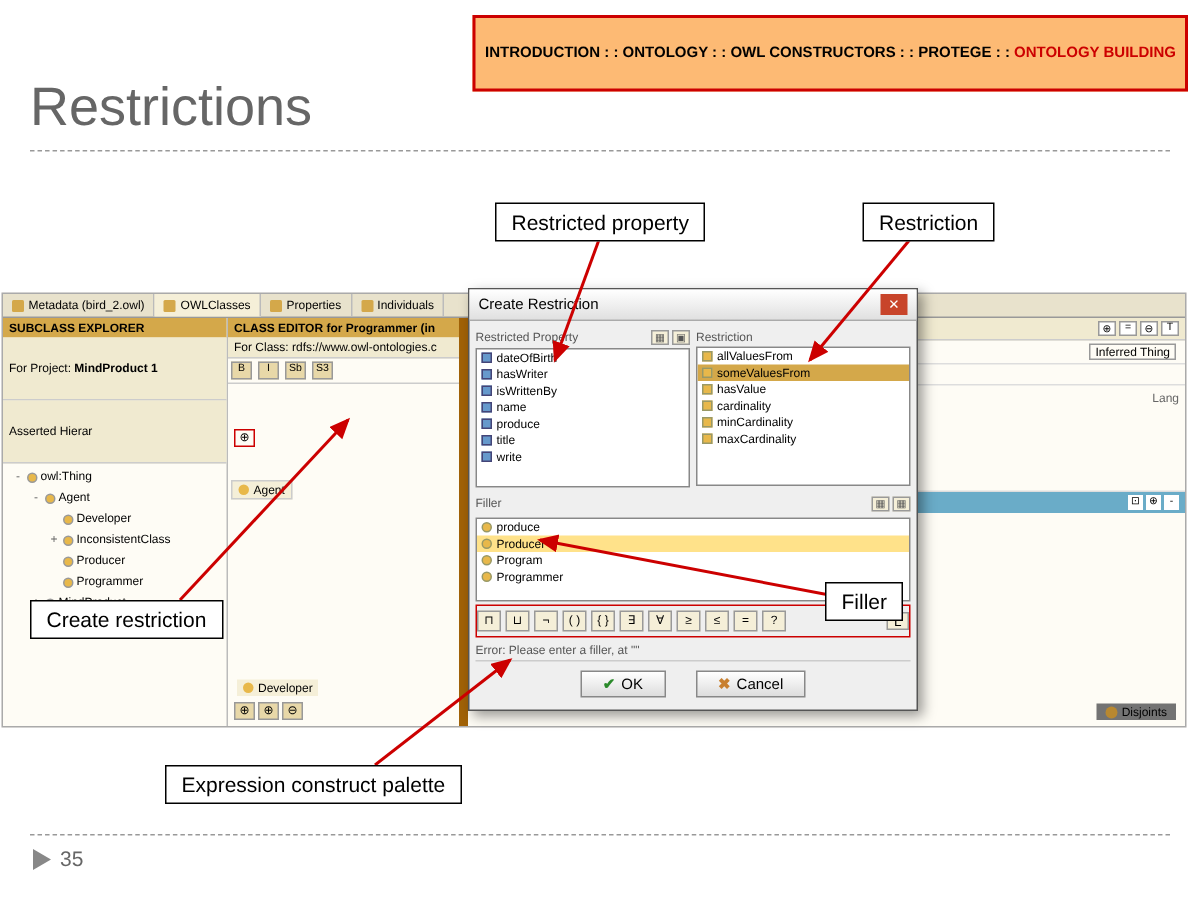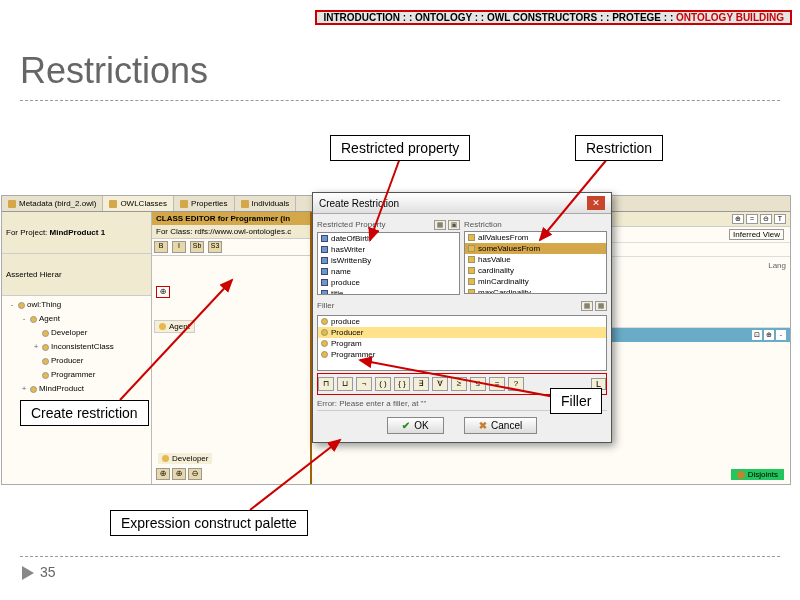--- a/index.html
+++ b/index.html
@@ -1,18 +1,18 @@
 <!DOCTYPE html>
 <html><head>
 <meta charset="utf-8">
 <style>
   * { box-sizing: border-box; margin: 0; padding: 0; }
   body { font-family: Arial, sans-serif; background: #fff; width: 800px; height: 600px; position: relative; overflow: hidden; }
   
-  .breadcrumb { position: absolute; top: 10px; right: 8px; border: 2px solid #c00; padding: 0 6px; font-size: 10px; font-weight: bold; background: #e5e5e5; }
+  .breadcrumb { position: absolute; top: 10px; right: 8px; border: 2px solid #c00; padding: 18px 6px; font-size: 10px; font-weight: bold; background: #fdba74; }
   .breadcrumb .sep { color: #000; }
   .breadcrumb .highlight { color: #c00; }
   
   .title { position: absolute; top: 50px; left: 20px; font-size: 36px; color: #666; font-weight: normal; }
   .dashed-line { position: absolute; left: 20px; right: 20px; border-top: 1px dashed #999; }
   .dash1 { top: 100px; }
   .dash2 { top: 556px; }
   
   .callout-box { position: absolute; background: #fff; border: 1px solid #000; padding: 4px 10px; font-size: 14px; z-index: 30; }
   
@@ -22,21 +22,21 @@
   
   .tabs { display: flex; height: 16px; background: #e8e2cc; border-bottom: 1px solid #999; }
   .tab { padding: 1px 6px; border-right: 1px solid #bbb; display: flex; align-items: center; gap: 3px; font-size: 8px; }
   .tab.active { background: #f5efd8; }
   .tab-icon { width: 8px; height: 8px; background: #d4a84a; border-radius: 1px; display: inline-block; }
   
   .section-header { background: #d4a84a; color: #000; padding: 2px 4px; font-size: 8px; font-weight: bold; display: flex; justify-content: space-between; align-items: center; }
   
   .panel-row { display: flex; height: calc(100% - 16px); }
   .left-col { width: 150px; border-right: 1px solid #bbb; display: flex; flex-direction: column; }
-  .mid-col { width: 160px; border-right: 2px solid #a16207; display: flex; flex-direction: column; }
+  .mid-col { width: 160px; border-right: 6px solid #a16207; display: flex; flex-direction: column; }
   .right-col { flex: 1; display: flex; flex-direction: column; }
   
   .proj-bar { padding: 16px 4px; font-size: 8px; background: #f0ead0; border-bottom: 1px solid #ccc; }
   .tree { padding: 2px; font-size: 8px; line-height: 14px; }
   .tree-item { display: flex; align-items: center; gap: 2px; padding-left: 4px; }
   .tree-item .dot { width: 7px; height: 7px; background: #e8b84a; border-radius: 50%; border: 1px solid #999; }
   .tree-item.indent1 { padding-left: 16px; }
   .tree-item.indent2 { padding-left: 28px; }
   .tree-item .expand { width: 8px; text-align: center; color: #666; }
   
@@ -63,33 +63,33 @@
   
   .annot-row { display: flex; justify-content: space-between; padding: 2px 6px; font-size: 8px; border-bottom: 1px solid #ddd; }
   .annot-content { padding: 4px; font-size: 8px; }
   .lang-label { float: right; color: #666; }
   
   .asserted-cond { margin-top: 40px; }
   .cond-bar { background: #6aacc8; color: #fff; padding: 2px 4px; font-size: 7px; display: flex; justify-content: space-between; }
   .cond-bar .mini { display: flex; gap: 2px; }
   .cond-bar .mini span { width: 10px; height: 10px; background: #fff; color: #000; text-align: center; line-height: 10px; }
   
-  .disjoints { position: absolute; bottom: 4px; right: 6px; background: #22c55e; padding: 1px 6px; font-size: 8px; display: flex; align-items: center; gap: 3px; }
+  .disjoints { position: absolute; bottom: 4px; right: 6px; background: #737373; padding: 1px 6px; font-size: 8px; display: flex; align-items: center; gap: 3px; }
   .disjoints .ddot { width: 8px; height: 8px; background: #b88830; border-radius: 50%; }
   
   
   .dialog { position: absolute; top: 192px; left: 312px; width: 300px; background: #efefef; border: 1px solid #555; box-shadow: 3px 3px 8px rgba(0,0,0,0.4); z-index: 20; font-size: 9px; }
   .dlg-title { background: linear-gradient(#fff,#e0e0e0); padding: 3px 6px; font-size: 10px; display: flex; justify-content: space-between; align-items: center; border-bottom: 1px solid #aaa; }
   .dlg-title .x { width: 18px; height: 14px; background: #c8442a; color: #fff; text-align: center; line-height: 14px; font-size: 9px; }
   .dlg-body { padding: 4px; }
   .dlg-section-label { font-size: 8px; color: #555; padding: 2px 0; display: flex; justify-content: space-between; }
   .dlg-section-label .tools { display: flex; gap: 2px; }
   .dlg-section-label .tools span { width: 12px; height: 10px; border: 1px solid #999; background: #f5efd8; font-size: 7px; text-align: center; }
   .dlg-panes { display: flex; gap: 4px; }
-  .dlg-list { background: #fff; border: 1px solid #888; height: 63px; overflow: hidden; font-size: 8px; flex: 1; text-align: right; }
+  .dlg-list { background: #fff; border: 1px solid #888; height: 93px; overflow: hidden; font-size: 8px; flex: 1; text-align: right; }
   .dlg-list .li { padding: 1px 3px; display: flex; align-items: center; gap: 3px; }
   .dlg-list .li .sq { width: 7px; height: 7px; background: #6699cc; border: 1px solid #447; }
   .dlg-list .li .ysq { width: 7px; height: 7px; background: #e8b84a; border: 1px solid #996; }
   .dlg-list .li.sel { background: #d4a84a; }
   
   .filler-box { background: #fff; border: 1px solid #888; height: 56px; font-size: 8px; margin-top: 2px; }
   .filler-box .li { padding: 1px 3px; display: flex; align-items: center; gap: 3px; }
   .filler-box .li .dot { width: 7px; height: 7px; background: #e8b84a; border-radius: 50%; border: 1px solid #996; }
   .filler-box .li.sel { background: #ffe28a; }
   
@@ -149,20 +149,23 @@
         <span>Properties</span>
       </div>
     <div class="tab">
         <span class="tab-icon"></span>
         <span>Individuals</span>
       </div>
   </div>
   <div class="panel-row">
 
     <div class="left-col">
+      <div class="section-header">
+          <span>SUBCLASS EXPLORER</span>
+        </div>
       <div class="proj-bar"><span>For Project:</span> <b>MindProduct 1</b></div>
       <div class="proj-bar">Asserted Hierar</div>
       <div class="tree">
         <div class="tree-item">
             <span class="expand">-</span>
             <span class="dot"></span>
             <span>owl:Thing</span>
           </div>
         <div class="tree-item indent1">
             <span class="expand">-</span>
@@ -219,21 +222,21 @@
 
     <div class="right-col">
       <div class="right-top-row">
         <span class="rb">⊕</span>
         <span class="rb">=</span>
         <span class="rb">⊖</span>
         <span class="rb">T</span>
       </div>
       <div class="annot-row">
           <span></span>
-          <span style="border:1px solid #999;padding:0 3px;">Inferred View</span>
+          <span style="border:1px solid #999;padding:0 3px;">Inferred Thing</span>
         </div>
       <div class="annot-row">
           <span>Annotations</span>
         </div>
       <div class="annot-content"><span>Value</span><span class="lang-label">Lang</span></div>
       <div class="asserted-cond">
         <div class="annot-row">
             <span>Asserted Conditions</span>
           </div>
         <div class="cond-bar">

